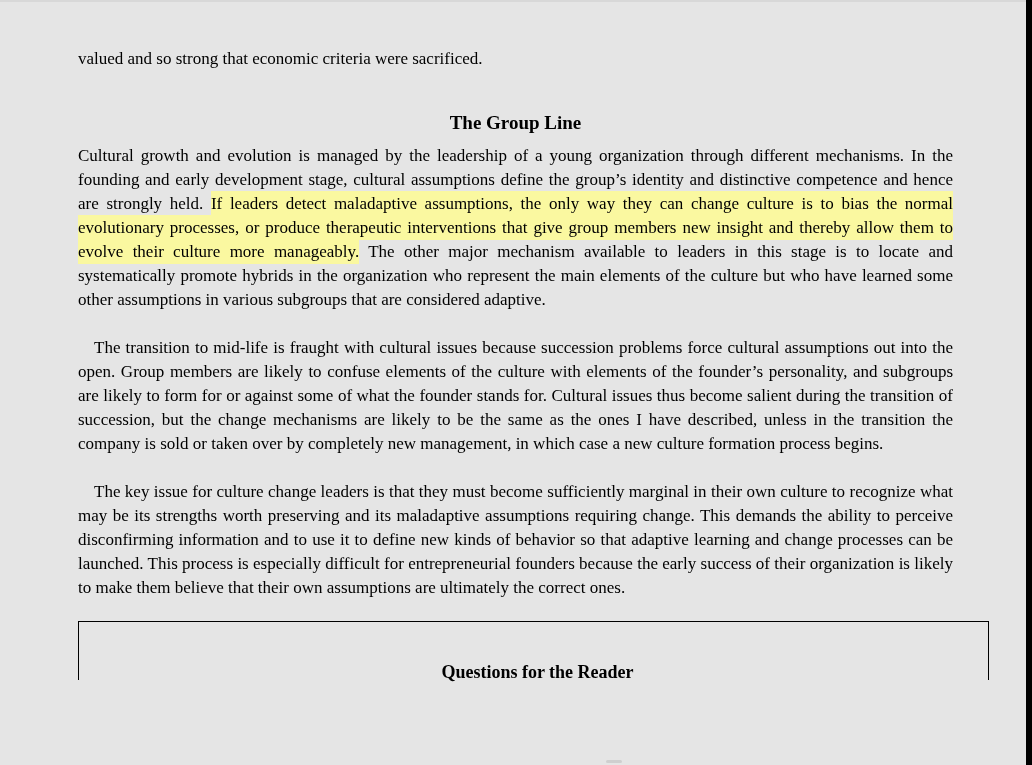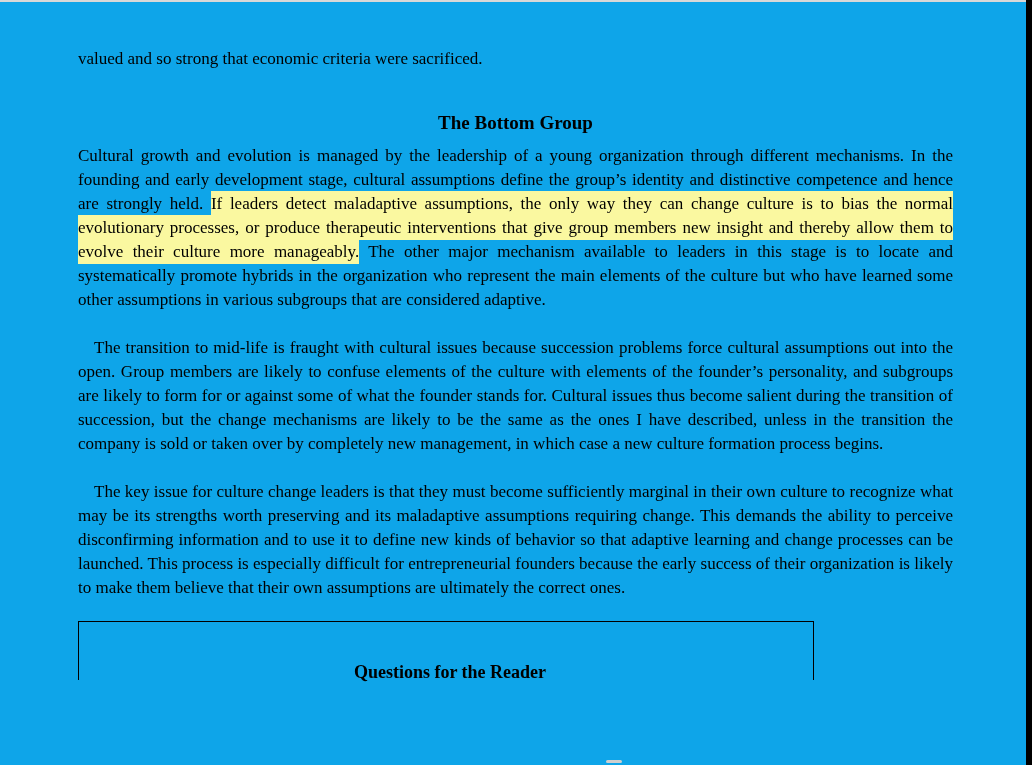--- a/index.html
+++ b/index.html
@@ -12,21 +12,21 @@
     background: #ffffff;
     font-family: "Liberation Serif", "DejaVu Serif", serif;
     color: #000000;
     overflow: hidden;
     position: relative;
   }
   .page {
     position: relative;
     width: 1032px;
     height: 765px;
-    background: #0ea5e9;
+    background: #e5e5e5;
     overflow: hidden;
     text-decoration: underline;
   }
   .top-hairline {
     position: absolute;
     top: 0; left: 0;
     width: 100%; height: 2px;
     background: #d8d8d8;
   }
   .right-strip {
@@ -65,21 +65,21 @@
   .para.indent {
     text-indent: 16px;
     margin-top: 24px;
   }
   .hl {
     padding: 3px 0;
     
   }
   .callout {
     margin-top: 21px;
-    width: 736px;
+    width: 911px;
     height: 59px;
     border: 1px solid #000000;
     border-bottom: none;
     box-sizing: border-box;
     overflow: visible;
     padding-left: 8px;
   }
   .callout-heading {
     margin: 0;
     padding-top: 40px;
@@ -100,21 +100,21 @@
 </style>
 </head>
 <body style="color: rgb(0, 0, 0);">
 
 <div class="page">
   <div class="top-hairline" style="background: rgb(216, 216, 216);"></div>
 
   <div class="content">
     <p class="cont-line">valued and so strong that economic criteria were sacrificed.</p>
 
-    <h2 class="section-heading">The Bottom Group</h2>
+    <h2 class="section-heading">The Group Line</h2>
 
     <div id="paragraphs">
         <p class="para first"><span>Cultural growth and evolution is managed by the leadership of a young organization through different mechanisms. In the founding and early development stage, cultural assumptions define the group’s identity and distinctive competence and hence are strongly held. </span><span class="hl" style="background-color: rgb(250, 248, 160);">If leaders detect maladaptive assumptions, the only way they can change culture is to bias the normal evolutionary processes, or produce therapeutic interventions that give group members new insight and thereby allow them to evolve their culture more manageably.</span><span> The other major mechanism available to leaders in this stage is to locate and systematically promote hybrids in the organization who represent the main elements of the culture but who have learned some other assumptions in various subgroups that are considered adaptive.</span></p>
         <p class="para indent"><span>The transition to mid-life is fraught with cultural issues because succession problems force cultural assumptions out into the open. Group members are likely to confuse elements of the culture with elements of the founder’s personality, and subgroups are likely to form for or against some of what the founder stands for. Cultural issues thus become salient during the transition of succession, but the change mechanisms are likely to be the same as the ones I have described, unless in the transition the company is sold or taken over by completely new management, in which case a new culture formation process begins.</span></p>
         <p class="para indent"><span>The key issue for culture change leaders is that they must become sufficiently marginal in their own culture to recognize what may be its strengths worth preserving and its maladaptive assumptions requiring change. This demands the ability to perceive disconfirming information and to use it to define new kinds of behavior so that adaptive learning and change processes can be launched. This process is especially difficult for entrepreneurial founders because the early success of their organization is likely to make them believe that their own assumptions are ultimately the correct ones.</span></p>
       </div>
 
     <div class="callout" style="border-color: rgb(0, 0, 0);">
       <h3 class="callout-heading">Questions for the Reader</h3>
     </div>

